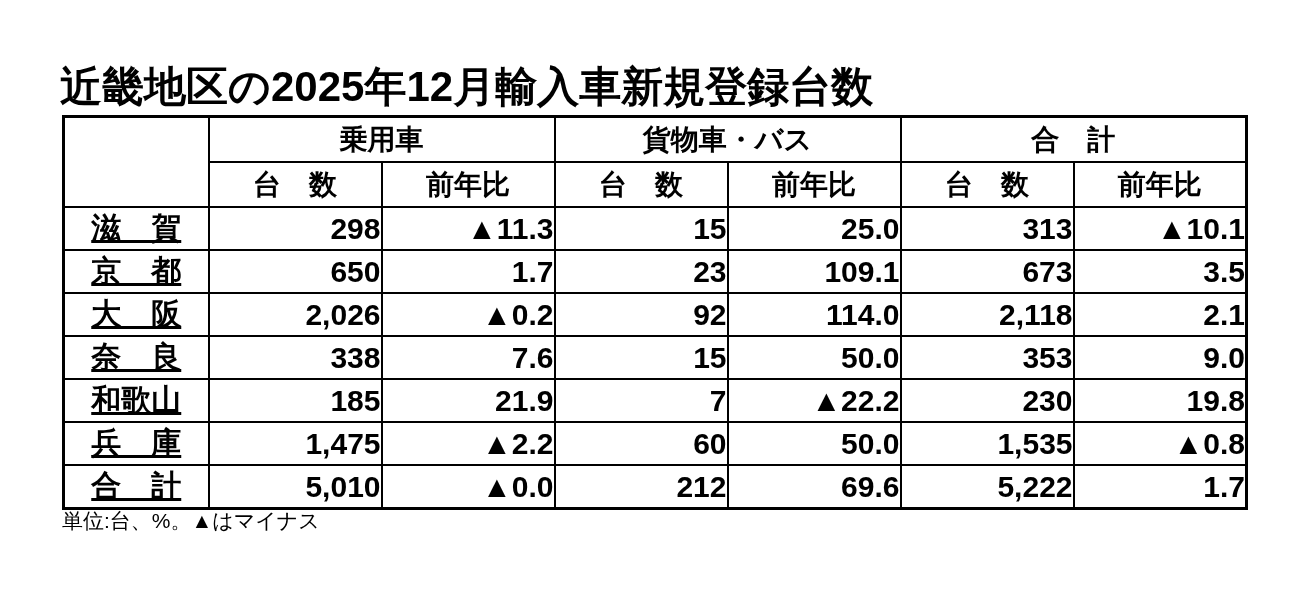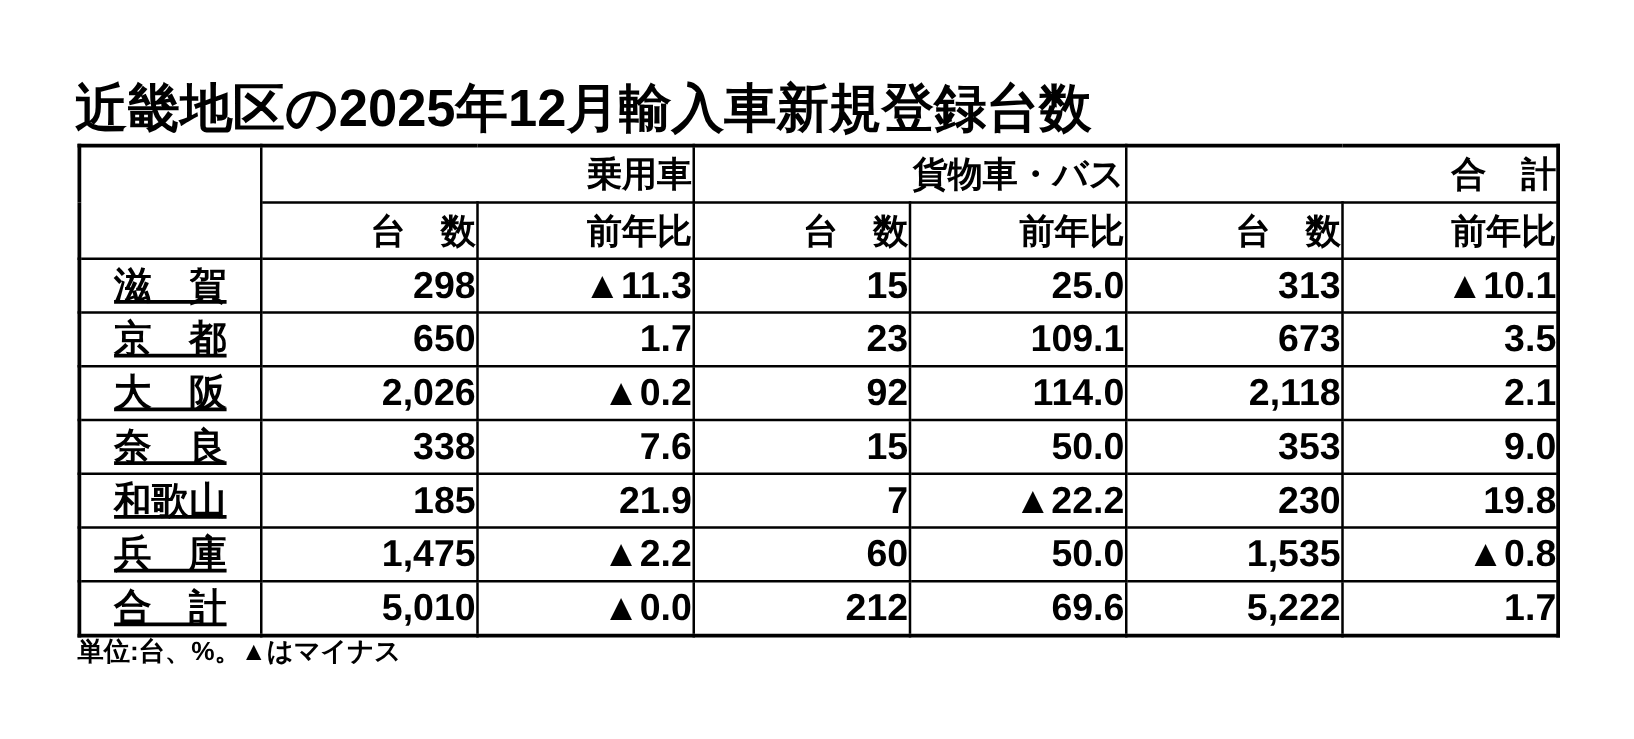--- a/index.html
+++ b/index.html
@@ -39,42 +39,42 @@
   table.reg-table td {
     border: 2px solid #000000;
     font-weight: bold;
     padding: 0;
     overflow: hidden;
     white-space: nowrap;
   }
   table.reg-table thead th {
     height: 43px;
     font-size: 28px;
-    text-align: right;
+    text-align: center;
     vertical-align: middle;
   }
   table.reg-table tbody td {
     height: 41px;
     font-size: 30px;
     vertical-align: middle;
   }
   td.row-label {
     text-align: center;
     text-decoration: underline;
   }
   td.num {
     text-align: right;
     padding-right: 38px;
   }
   .note {
     position: absolute;
     left: 62px;
     top: 507px;
     font-size: 21px;
-    font-weight: bold;
+    font-weight: normal;
     white-space: nowrap;
   }
 </style>
 </head>
 <body>
 
 <h1 class="title">近畿地区の2025年12月輸入車新規登録台数</h1>
 
 <table class="reg-table">
   <colgroup>

